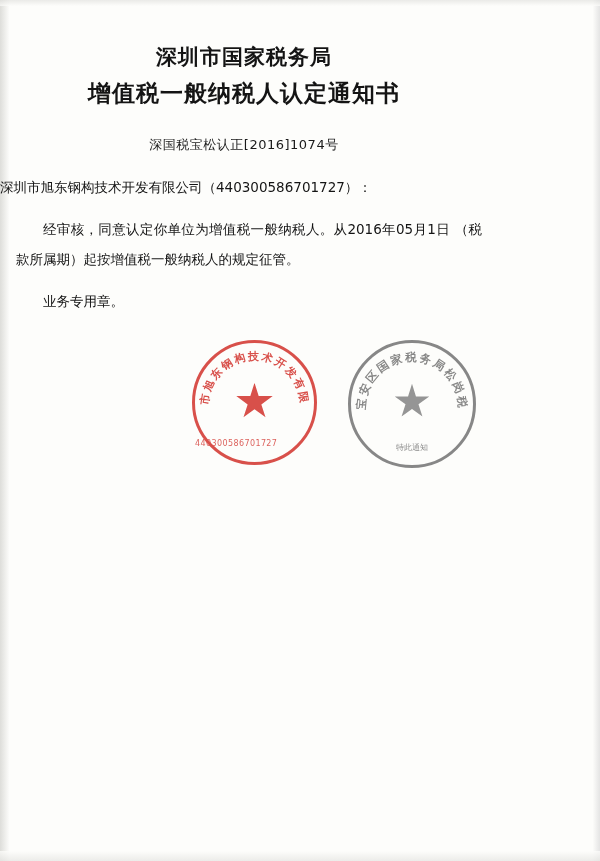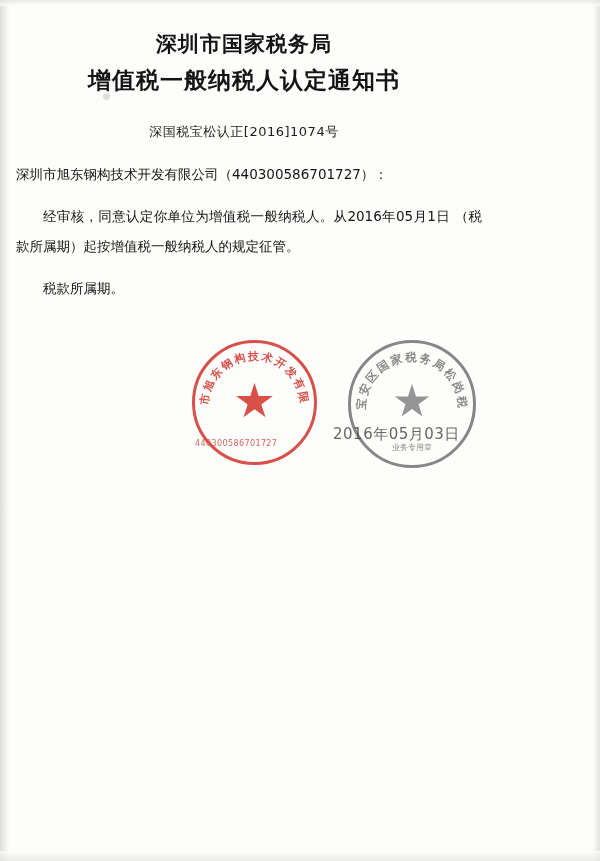--- a/index.html
+++ b/index.html
@@ -47,21 +47,21 @@
   .scan-edge-bottom {
     position: absolute;
     left: 0; bottom: 0;
     width: 600px; height: 10px;
     background: linear-gradient(to top, #e6e6e3, #fdfdfb);
     opacity: .75;
   }
 
   .doc-body {
     position: absolute;
-    left: 0; top: 3px;
+    left: 0; top: 16px;
     width: 488px;
   }
 
   .title-block {
     text-align: center;
     margin-top: 26px;
   }
   .title-line1 {
     font-family: "DejaVu Sans", "Liberation Sans", sans-serif;
     font-weight: bold;
@@ -82,21 +82,21 @@
   .doc-number {
     text-align: center;
     font-family: "DejaVu Sans", "Liberation Sans", sans-serif;
     font-size: 13px;
     color: #1a1a1a;
     margin-top: 28px;
     letter-spacing: .5px;
   }
   .recipient {
     margin-top: 22px;
-    padding-left: 16px;
+    padding-left: 0;
     padding-right: 18px;
     font-family: "DejaVu Sans", "Liberation Sans", sans-serif;
     font-size: 13.5px;
     color: #141414;
     line-height: 22px;
   }
   .para {
     margin-top: 16px;
     padding-left: 16px;
     padding-right: 6px;
@@ -251,21 +251,21 @@
       <div class="title-line1">深圳市国家税务局</div>
       <div class="title-line2">增值税一般纳税人认定通知书</div>
     </div>
 
     <div class="doc-number">深国税宝松认正[2016]1074号</div>
 
     <div class="recipient">深圳市旭东钢构技术开发有限公司（440300586701727）：</div>
 
     <div class="para">经审核，同意认定你单位为增值税一般纳税人。从2016年05月1日 （税款所属期）起按增值税一般纳税人的规定征管。</div>
 
-    <div class="para-short">税款所属期。</div>
+    <div class="para-short">业务专用章。</div>
 
   </div>
 
   <div class="seal seal-red">
     <svg class="arc-text" viewBox="0 0 125 125">
       <defs>
         <path id="redArc" d="M 14,66 A 48,48 0 1 1 111,66"></path>
       </defs>
       <text>
         <textPath href="#redArc" startOffset="50%" text-anchor="middle">深圳市旭东钢构技术开发有限公司</textPath>
@@ -278,18 +278,17 @@
   <div class="seal seal-grey">
     <svg class="arc-text" viewBox="0 0 128 128">
       <defs>
         <path id="greyArc" d="M 15,68 A 49,49 0 1 1 113,68"></path>
       </defs>
       <text>
         <textPath href="#greyArc" startOffset="50%" text-anchor="middle">深圳市宝安区国家税务局松岗税务分局</textPath>
       </text>
     </svg>
     <div class="star"></div>
-    <div class="bottom-text">业务专用章</div>
+    <div class="bottom-text">特此通知</div>
   </div>
 
-  <div class="seal-date">2016年05月03日</div>
 
 </div>
 
 </body></html>

